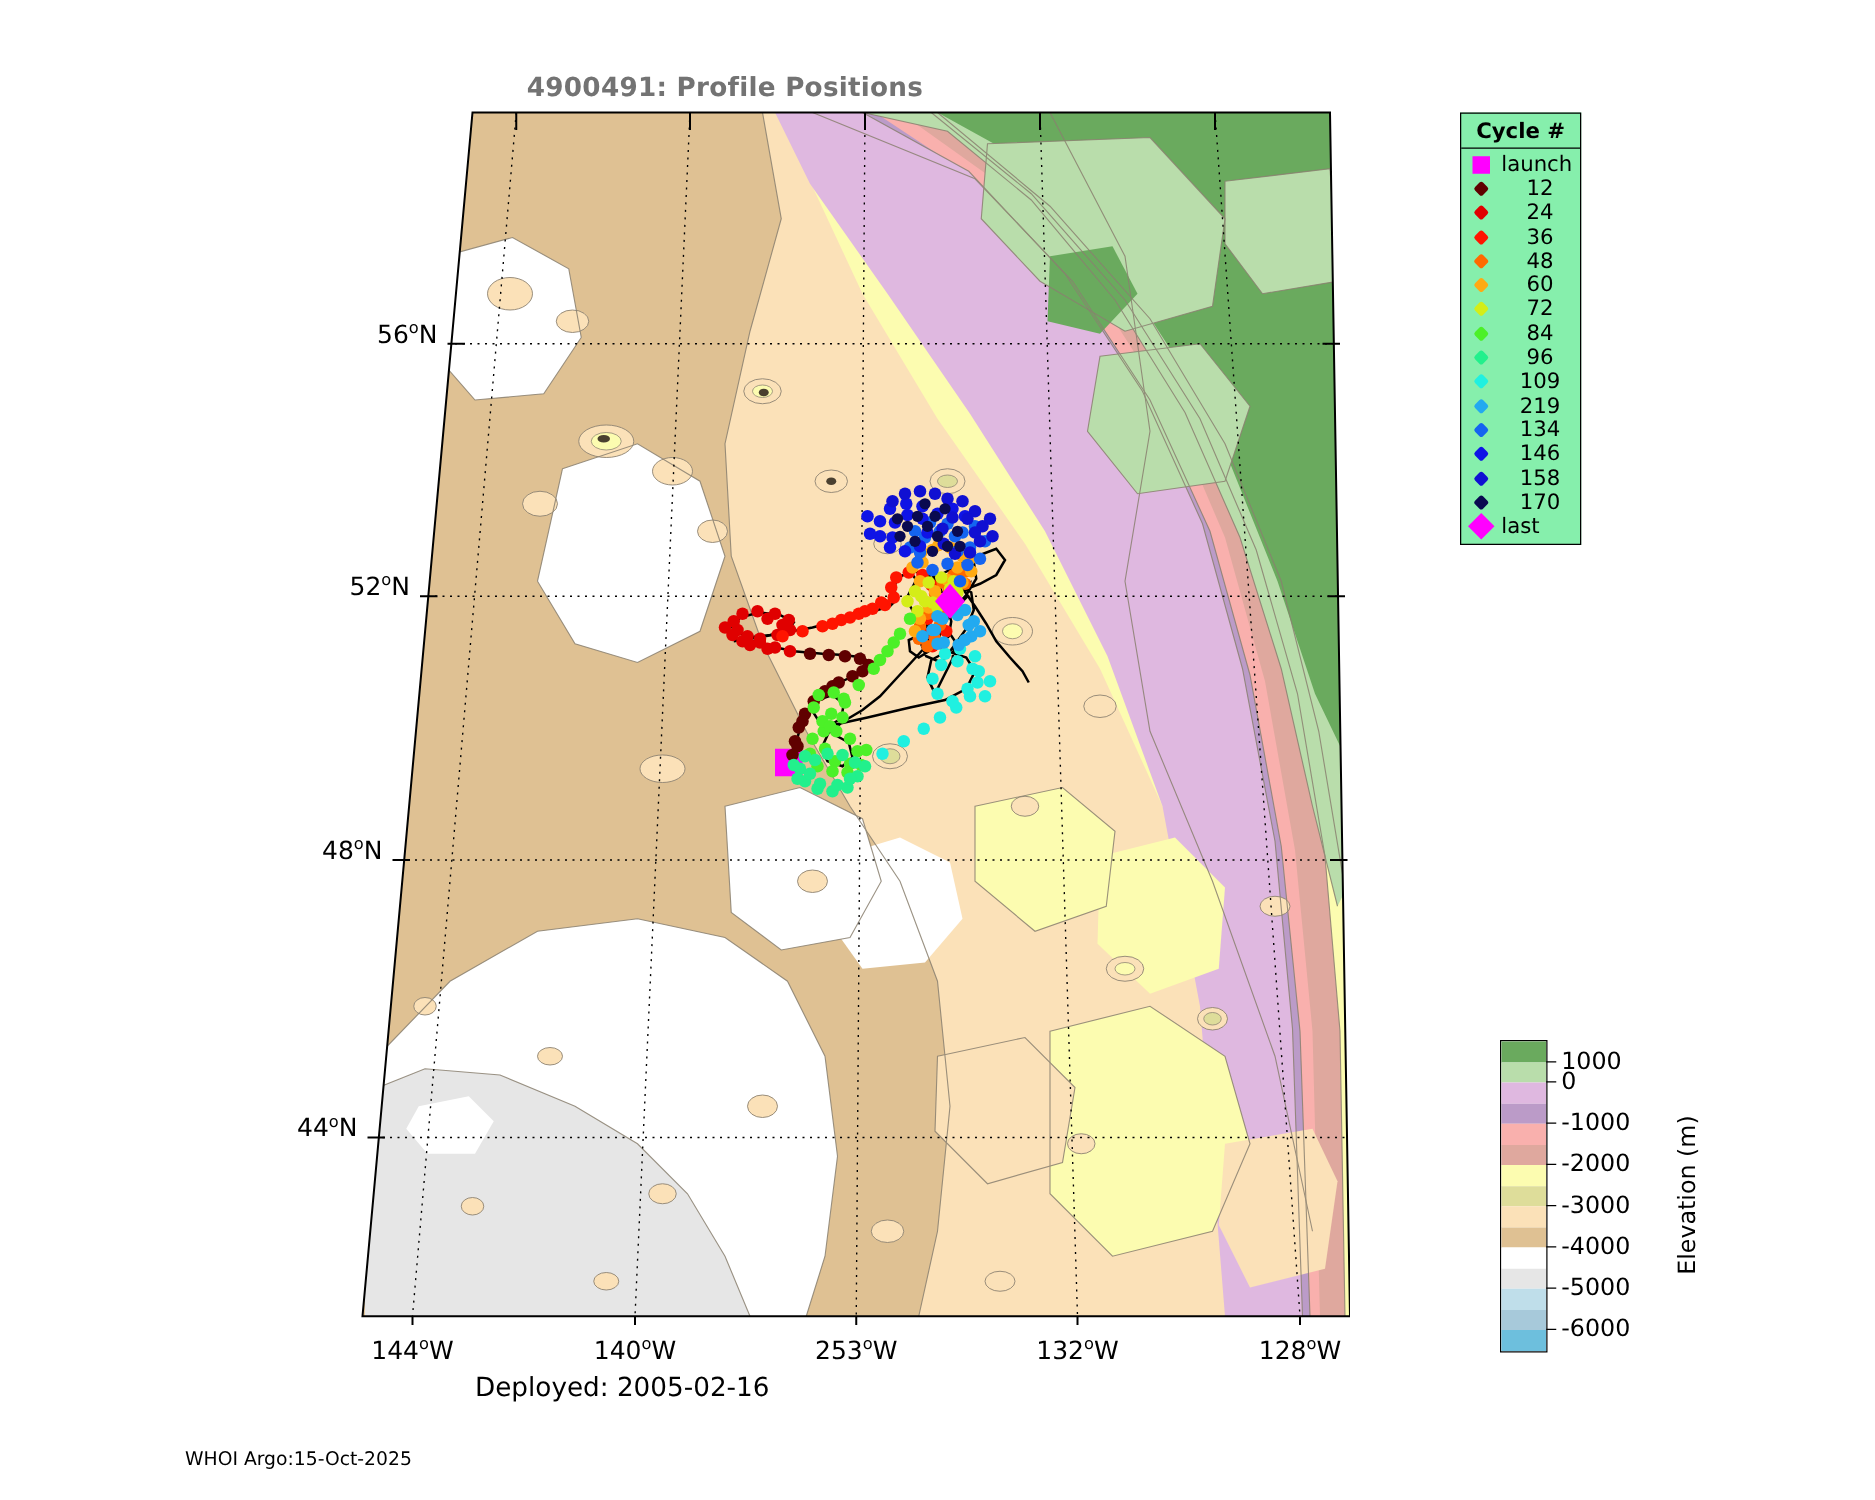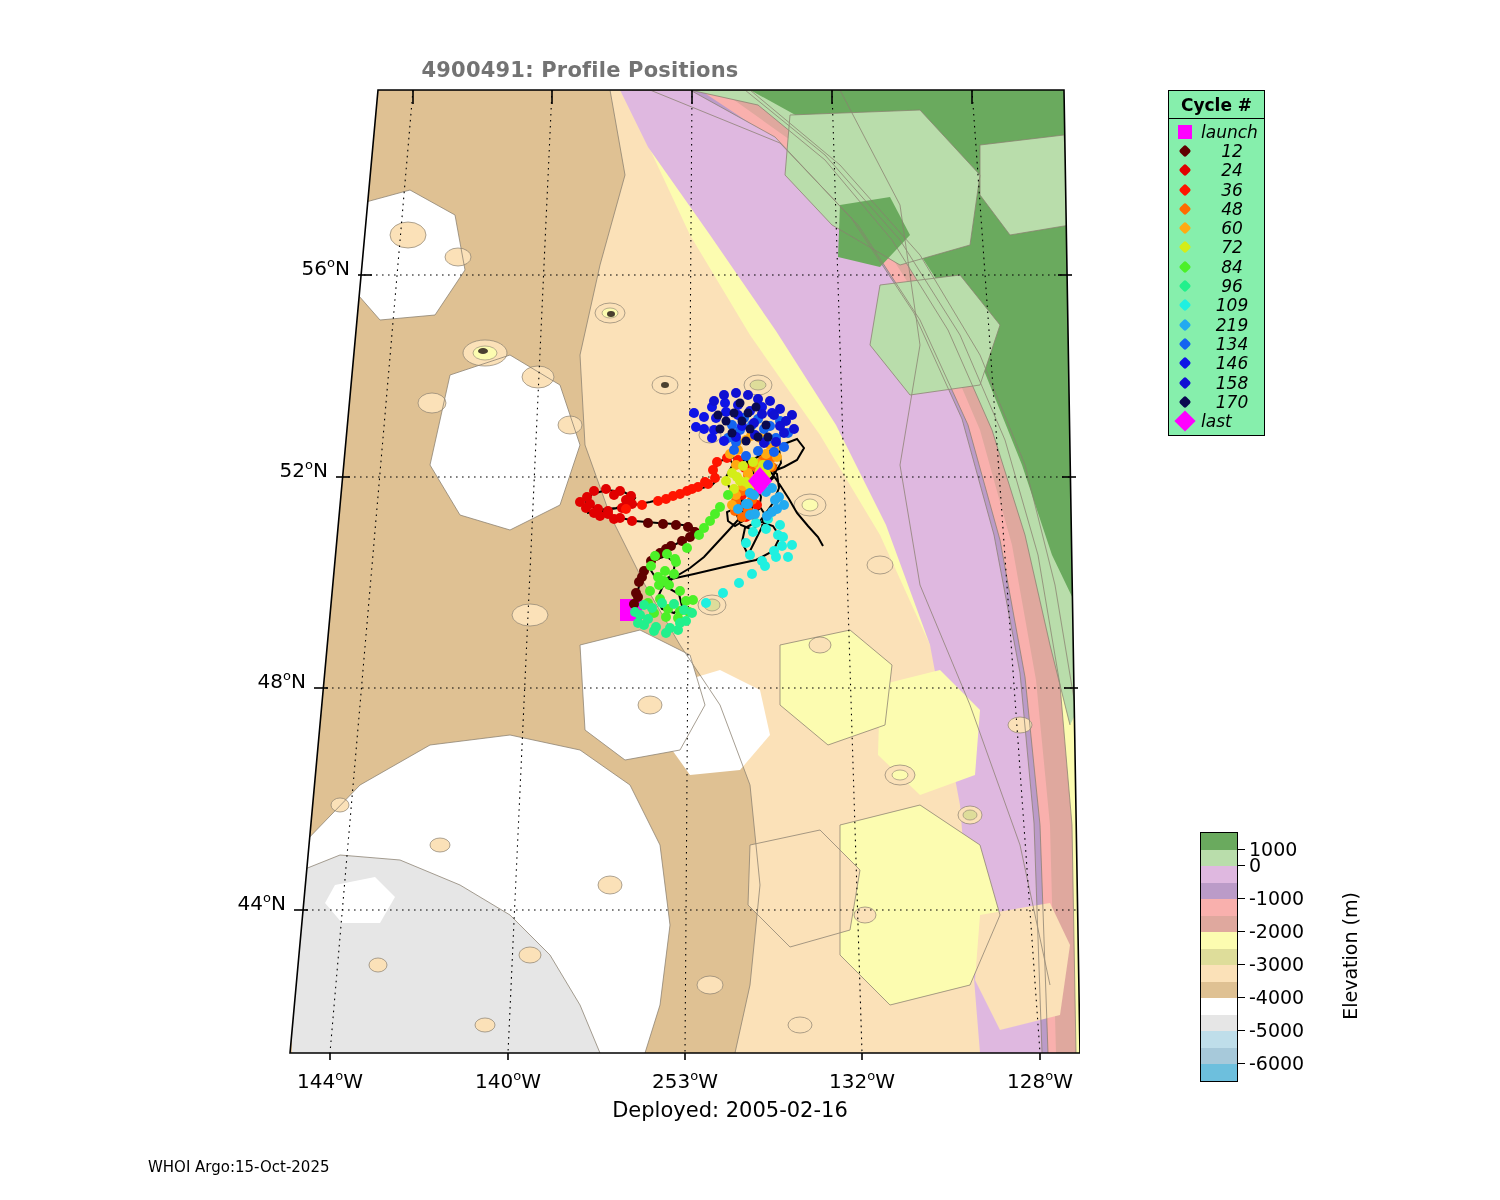--- a/index.html
+++ b/index.html
@@ -23,34 +23,34 @@
                 padding:4px 0 3px;border-bottom:1px solid #000;}
   #legend-body{padding:3px 0 4px 0;}
   .leg-row{display:flex;align-items:center;height:19.3px;padding-left:5px;}
   .leg-mark{width:22px;height:19px;position:relative;flex:0 0 22px;}
   .leg-dot{position:absolute;left:50%;top:50%;width:9px;height:9px;
            transform:translate(-50%,-50%) rotate(45deg);border-radius:2px;}
   .leg-sq{position:absolute;left:50%;top:50%;width:14px;height:14px;
           transform:translate(-50%,-50%);}
   .leg-big{position:absolute;left:50%;top:50%;width:15px;height:15px;
            transform:translate(-50%,-50%) rotate(45deg);}
-  .leg-text{font-size:17px;color:#000;padding-left:4px;flex:1;text-align:center;font-style:italic;}
+  .leg-text{font-size:17px;color:#000;padding-left:4px;flex:1;text-align:center;}
   .leg-text.lft{text-align:left;padding-left:5px;}
   
   #cbar-wrap{left:1200px;top:832px;}
   #cbar{width:36px;height:248px;border:1px solid #000;position:relative;overflow:hidden;}
   .cb-band{width:100%;}
   #cbar-ticks{position:absolute;left:37px;top:0;width:220px;height:250px;}
   .cb-tick{position:absolute;left:0;width:8px;height:1px;background:#000;}
   .cb-lbl{position:absolute;left:12px;font-size:19px;color:#000;
           transform:translateY(-50%);white-space:nowrap;}
   #cbar-axis-title{position:absolute;left:150px;top:124px;font-size:19px;color:#000;
                    transform:translate(-50%,-50%) rotate(-90deg);white-space:nowrap;}
   
-  #deployed{left:380px;top:1098px;width:700px;text-align:center;
+  #deployed{left:380px;top:1098px;width:700px;text-align:left;
             font-size:21px;color:#000;}
   #whoi{left:148px;top:1158px;font-size:15px;color:#000;}
 </style>
 </head>
 <body>
 
 <div class="abs" id="title">4900491: Profile Positions</div>
 
 <div class="abs" id="map-wrap">
 <svg id="map-svg" width="800" height="975" viewBox="0 0 800 975" xmlns="http://www.w3.org/2000/svg">

